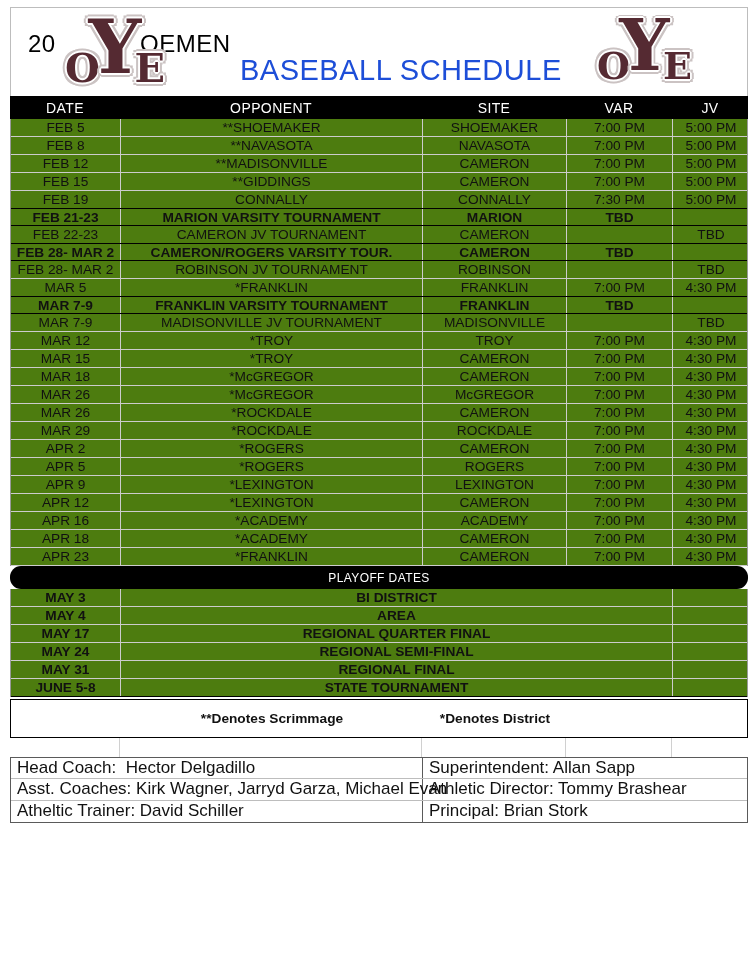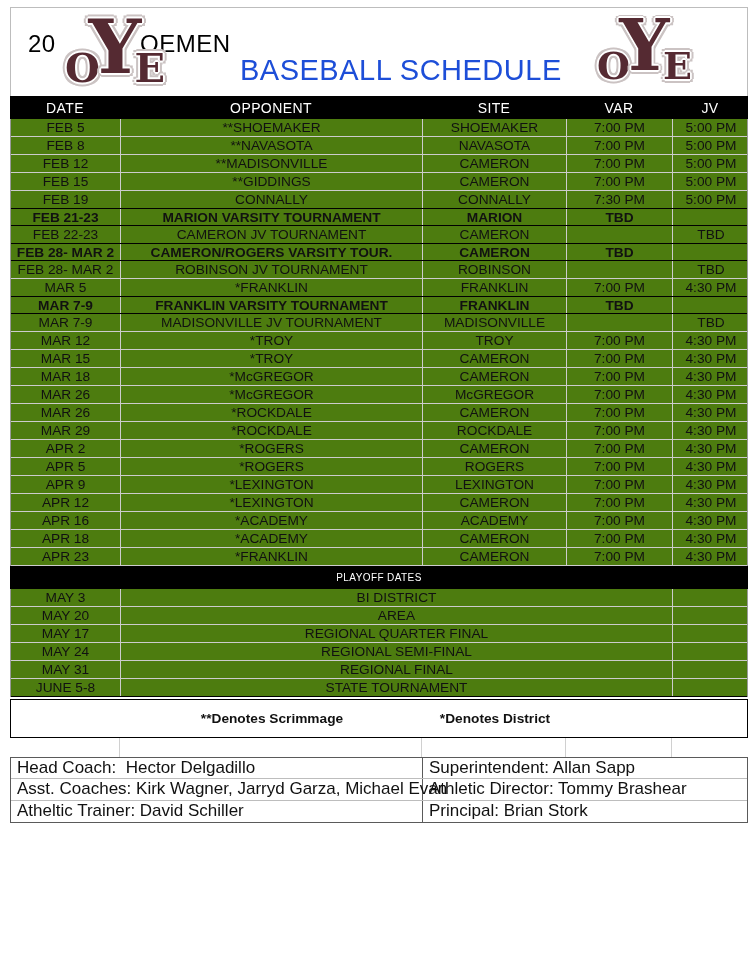--- a/index.html
+++ b/index.html
@@ -35,29 +35,29 @@
       -3px 3px 0 var(--outline,#cbc3c3), 3px 3px 0 var(--outline,#cbc3c3),
       -4px 0 0 var(--outline,#cbc3c3), 4px 0 0 var(--outline,#cbc3c3),
       0 -4px 0 var(--outline,#cbc3c3), 0 4px 0 var(--outline,#cbc3c3);
   }
   .oye-y { left:50%; transform:translateX(-50%); top:-10px; font-size:74px; }
   .oye-o { left:2px;  top:28px; font-size:40px; }
   .oye-e { right:2px; top:28px; font-size:40px; }
 
   
   .g5 { display:grid; grid-template-columns:110px 302px 144px 106px 76px; }
-  .g3 { display:grid; grid-template-columns:110px 552px 76px; }
+  .g3 { display:grid; grid-template-columns:110px 552px 76px;font-weight:bold; }
   .g2 { display:grid; grid-template-columns:412px 326px; }
 
   .blackbar {
     background:#000; color:#fff; height:23px;
     align-items:center;
   }
   .blackbar .hc { display:flex; align-items:center; justify-content:center; font-size:14px; letter-spacing:0.4px; }
-  .playoffbar { display:flex; align-items:center; justify-content:center; font-size:10px; letter-spacing:0.4px; }
+  .playoffbar { display:flex; align-items:center; justify-content:center; font-size:12px; letter-spacing:0.4px;border-radius:11px; }
 
   #schedule-rows, #playoff-rows { border-left:1px solid #9a9a9a; border-right:1px solid #9a9a9a; }
 
   .row, .prow { height:18px; border-bottom:1px solid #cccccc; position:relative; background:#4d7c0f; }
   .c {
     display:flex; align-items:center; justify-content:center;
     font-size:13.7px; white-space:nowrap; border-right:1px solid #cccccc;
     overflow:visible;
   }
   .row .c:last-child, .prow .c:last-child { border-right:none; }
@@ -294,21 +294,21 @@
     </div>
 
   <div class="blackbar playoffbar">PLAYOFF DATES</div>
   <div id="playoff-rows">
       <div class="g3 prow">
         <div class="c">MAY 3</div>
         <div class="c">BI DISTRICT</div>
         <div class="c"></div>
       </div>
       <div class="g3 prow">
-        <div class="c">MAY 20</div>
+        <div class="c">MAY 4</div>
         <div class="c">AREA</div>
         <div class="c"></div>
       </div>
       <div class="g3 prow">
         <div class="c">MAY 17</div>
         <div class="c">REGIONAL QUARTER FINAL</div>
         <div class="c"></div>
       </div>
       <div class="g3 prow">
         <div class="c">MAY 24</div>

